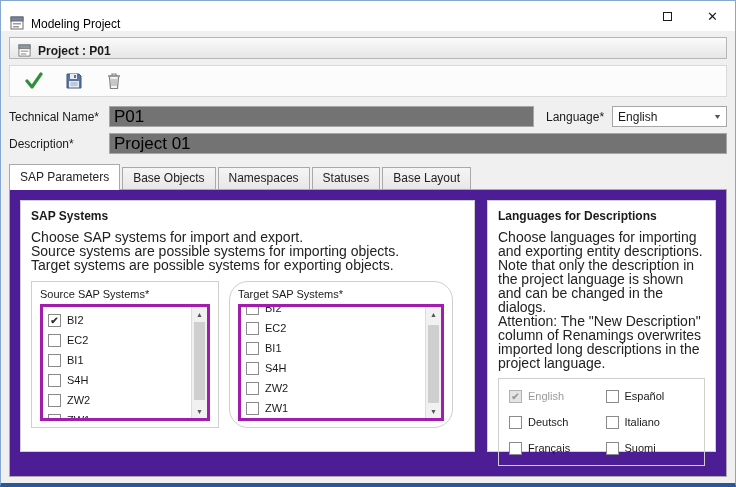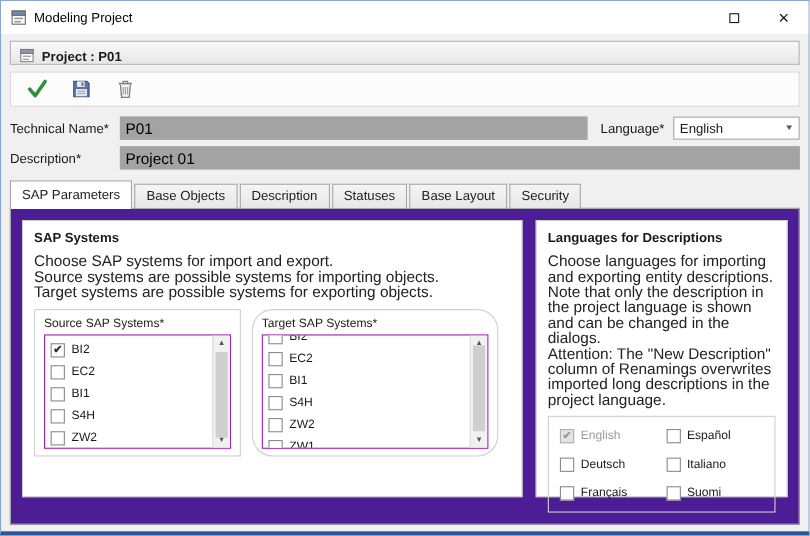--- a/index.html
+++ b/index.html
@@ -6,21 +6,21 @@
   html,body { margin:0; padding:0; background:#ffffff; }
   body { font-family:"Liberation Sans", sans-serif; color:#1a1a1a; }
 
   .window {
     width:736px; height:487px; background:#f0f0f0;
     border:1px solid #86a7cf; border-bottom:4px solid #2b5797;
     position:relative; overflow:hidden;
   }
 
   
-  .titlebar { height:30px; background:#ffffff; display:flex; align-items:center; padding-left:8px; }
+  .titlebar { height:30px; background:#ffffff; display:flex; align-items:flex-end; padding-left:8px; }
   .title-icon { width:16px; height:16px; display:inline-flex; align-items:center; justify-content:center; }
   .title-text { margin-left:6px; font-size:12px; flex:1; color:#000; }
   .win-btn { width:45px; height:30px; display:flex; align-items:center; justify-content:center; cursor:default; }
   .max-glyph { width:9px; height:9px; border:1px solid #1a1a1a; display:inline-block; }
   .close-glyph { font-size:13px; line-height:13px; color:#1a1a1a; }
 
   
   .content { padding:6px 8px 0 8px; }
 
   .header-bar {
@@ -32,22 +32,22 @@
   .toolbar {
     height:32px; border:1px solid #d9d9d9; background:#fcfcfc;
     display:flex; align-items:center; gap:16px; padding:0 12px; margin-bottom:9px;
   }
   .tool-btn { width:24px; height:24px; display:flex; align-items:center; justify-content:center; cursor:default; }
 
   .form-row { display:flex; align-items:center; margin-bottom:6px; }
   .form-label { width:100px; font-size:12px; flex:0 0 auto; }
   .form-label.lang { width:auto; margin-left:12px; margin-right:8px; }
   .text-input {
-    height:21px; border:1px solid #a6a6a6; background:#a3a3a3; font-family:"Liberation Sans",sans-serif;
-    font-size:14px; padding:0 4px; outline:none;
+    height:21px; border:1px solid #a6a6a6; background:#737373; font-family:"Liberation Sans",sans-serif;
+    font-size:17px; padding:0 4px; outline:none;
   }
   .input-technical { width:425px; }
   .input-description { flex:1; }
   .select-box {
     flex:1; height:21px; border:1px solid #a6a6a6; background:#fff;
     display:flex; align-items:center; justify-content:space-between; padding:0 5px; font-size:12px;
   }
   .caret { font-size:7px; color:#555; transform:scaleX(1.3); }
 
   
@@ -69,21 +69,21 @@
   .group-left { width:455px; flex:0 0 auto; }
   .group-right { flex:1; }
   .group-title { font-weight:bold; font-size:12px; margin-bottom:7px; }
   .desc-line { font-size:14px; line-height:14px; color:#222; }
 
   .lists-row { display:flex; gap:10px; margin-top:9px; }
   .list-panel { border:1px solid #cfcfcf; background:#fff; padding:6px 8px; }
   .panel-source { width:188px; }
   .panel-target { width:224px;border-radius:19px; }
   .list-label { font-size:11px; margin-bottom:4px; }
-  .list-box { border:1px solid #a21caf; height:104px; display:flex; overflow:hidden; }
+  .list-box { border:3px solid #a21caf; height:117px; display:flex; overflow:hidden; }
   .list-items { flex:1; overflow:hidden; padding:3px 0 0 5px; }
 
   .check-row { display:flex; align-items:center; gap:6px; height:20px; }
   .check-row.partial { margin-top:-12px; }
   .cb {
     width:13px; height:13px; border:1px solid #8a8a8a; background:#fff; flex:0 0 auto;
     font-size:10px; line-height:11px; text-align:center; color:#2f2f2f; font-weight:bold;
   }
   .cb.disabled { background:#e4e4e4; border-color:#b0b0b0; color:#9a9a9a; }
   .cb-label { font-size:11px; }
@@ -175,24 +175,23 @@
     </div>
 
     <div class="form-row">
       <span class="form-label">Description*</span>
       <input class="text-input input-description" value="Project 01" style="">
     </div>
 
     <div class="tab-bar">
         <div class="tab active">SAP Parameters</div>
         <div class="tab">Base Objects</div>
-        <div class="tab">Description</div>
+        <div class="tab">Namespaces</div>
         <div class="tab">Statuses</div>
         <div class="tab">Base Layout</div>
-        <div class="tab">Security</div>
       </div>
 
     <div class="tab-panel">
 
       <div class="group group-left">
         <div class="group-title">SAP Systems</div>
         <div>
             <div class="desc-line">Choose SAP systems for import and export.</div>
             <div class="desc-line">Source systems are possible systems for importing objects.</div>
             <div class="desc-line">Target systems are possible systems for exporting objects.</div>

